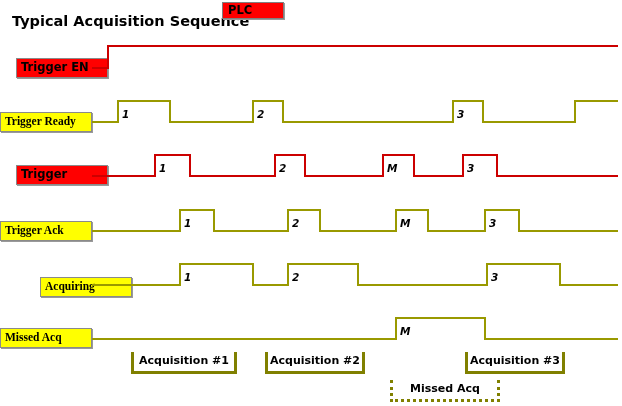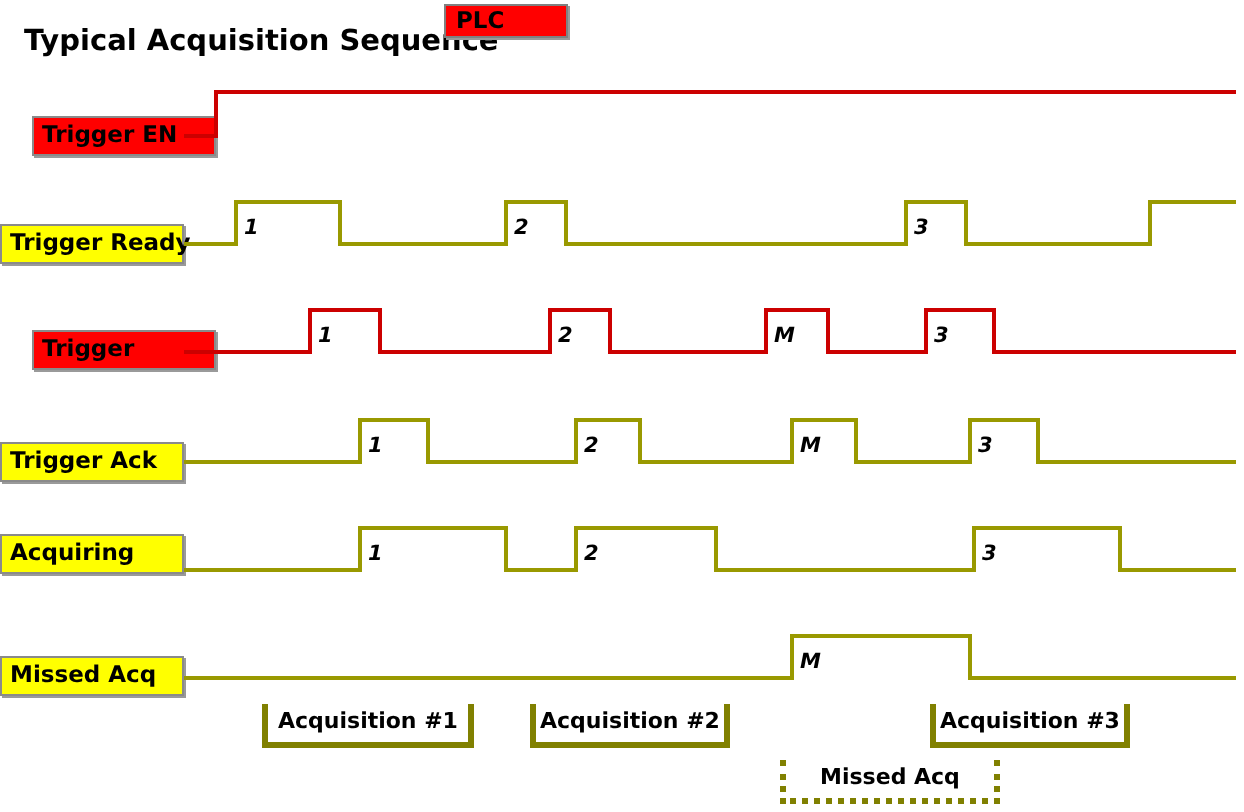--- a/index.html
+++ b/index.html
@@ -40,21 +40,21 @@
     border:1px solid #8a8a8a;
     box-shadow:1px 1px 0 0 #9a9a9a;
     left:0px;width:92px;height:20px;
     font-size:11.5px;font-weight:bold;color:#000;
     display:flex;align-items:center;
     padding-left:4px;
     white-space:nowrap;
     line-height:1;
   }
   .sig-label.red{background:#ff0000;margin-left:16px;}
-  .sig-label.yellow{background:#ffff00;}
+  .sig-label.yellow{background:#ffff00;font-family:Liberation Serif, serif;}
 
   
   #waves{position:absolute;left:0;top:0;width:622px;height:406px;}
 
   
   .pnum{
     position:absolute;
     font-size:10.5px;font-weight:bold;font-style:italic;color:#000;
     line-height:1;white-space:nowrap;
   }
@@ -94,21 +94,21 @@
   </div>
   <div class="sig-label yellow" style="top:112px;">
     <span>Trigger Ready</span>
   </div>
   <div class="sig-label red" style="top:165px;align-items:center;">
     <span>Trigger</span>
   </div>
   <div class="sig-label yellow" style="top:221px;">
     <span>Trigger Ack</span>
   </div>
-  <div class="sig-label yellow" style="top:267px;">
+  <div class="sig-label yellow" style="top:277px;margin-left:40px;">
     <span>Acquiring</span>
   </div>
   <div class="sig-label yellow" style="top:328px;">
     <span>Missed Acq</span>
   </div>
 
   <svg id="waves" viewBox="0 0 622 406" preserveAspectRatio="none">
       <path d="M 92 68 L 108 68 L 108 46 L 618 46" fill="none" stroke="#cc0000" stroke-width="2.4" stroke-linejoin="miter" shape-rendering="crispEdges"></path>
       <path d="M 92 122 L 118 122 L 118 101 L 170 101 L 170 122 L 253 122 L 253 101 L 283 101 L 283 122 L 453 122 L 453 101 L 483 101 L 483 122 L 575 122 L 575 101 L 618 101" fill="none" stroke="#999900" stroke-width="2.4" stroke-linejoin="miter" shape-rendering="crispEdges"></path>
       <path d="M 92 176 L 155 176 L 155 155 L 190 155 L 190 176 L 275 176 L 275 155 L 305 155 L 305 176 L 383 176 L 383 155 L 414 155 L 414 176 L 463 176 L 463 155 L 497 155 L 497 176 L 618 176" fill="none" stroke="#cc0000" stroke-width="2.4" stroke-linejoin="miter" shape-rendering="crispEdges"></path>

